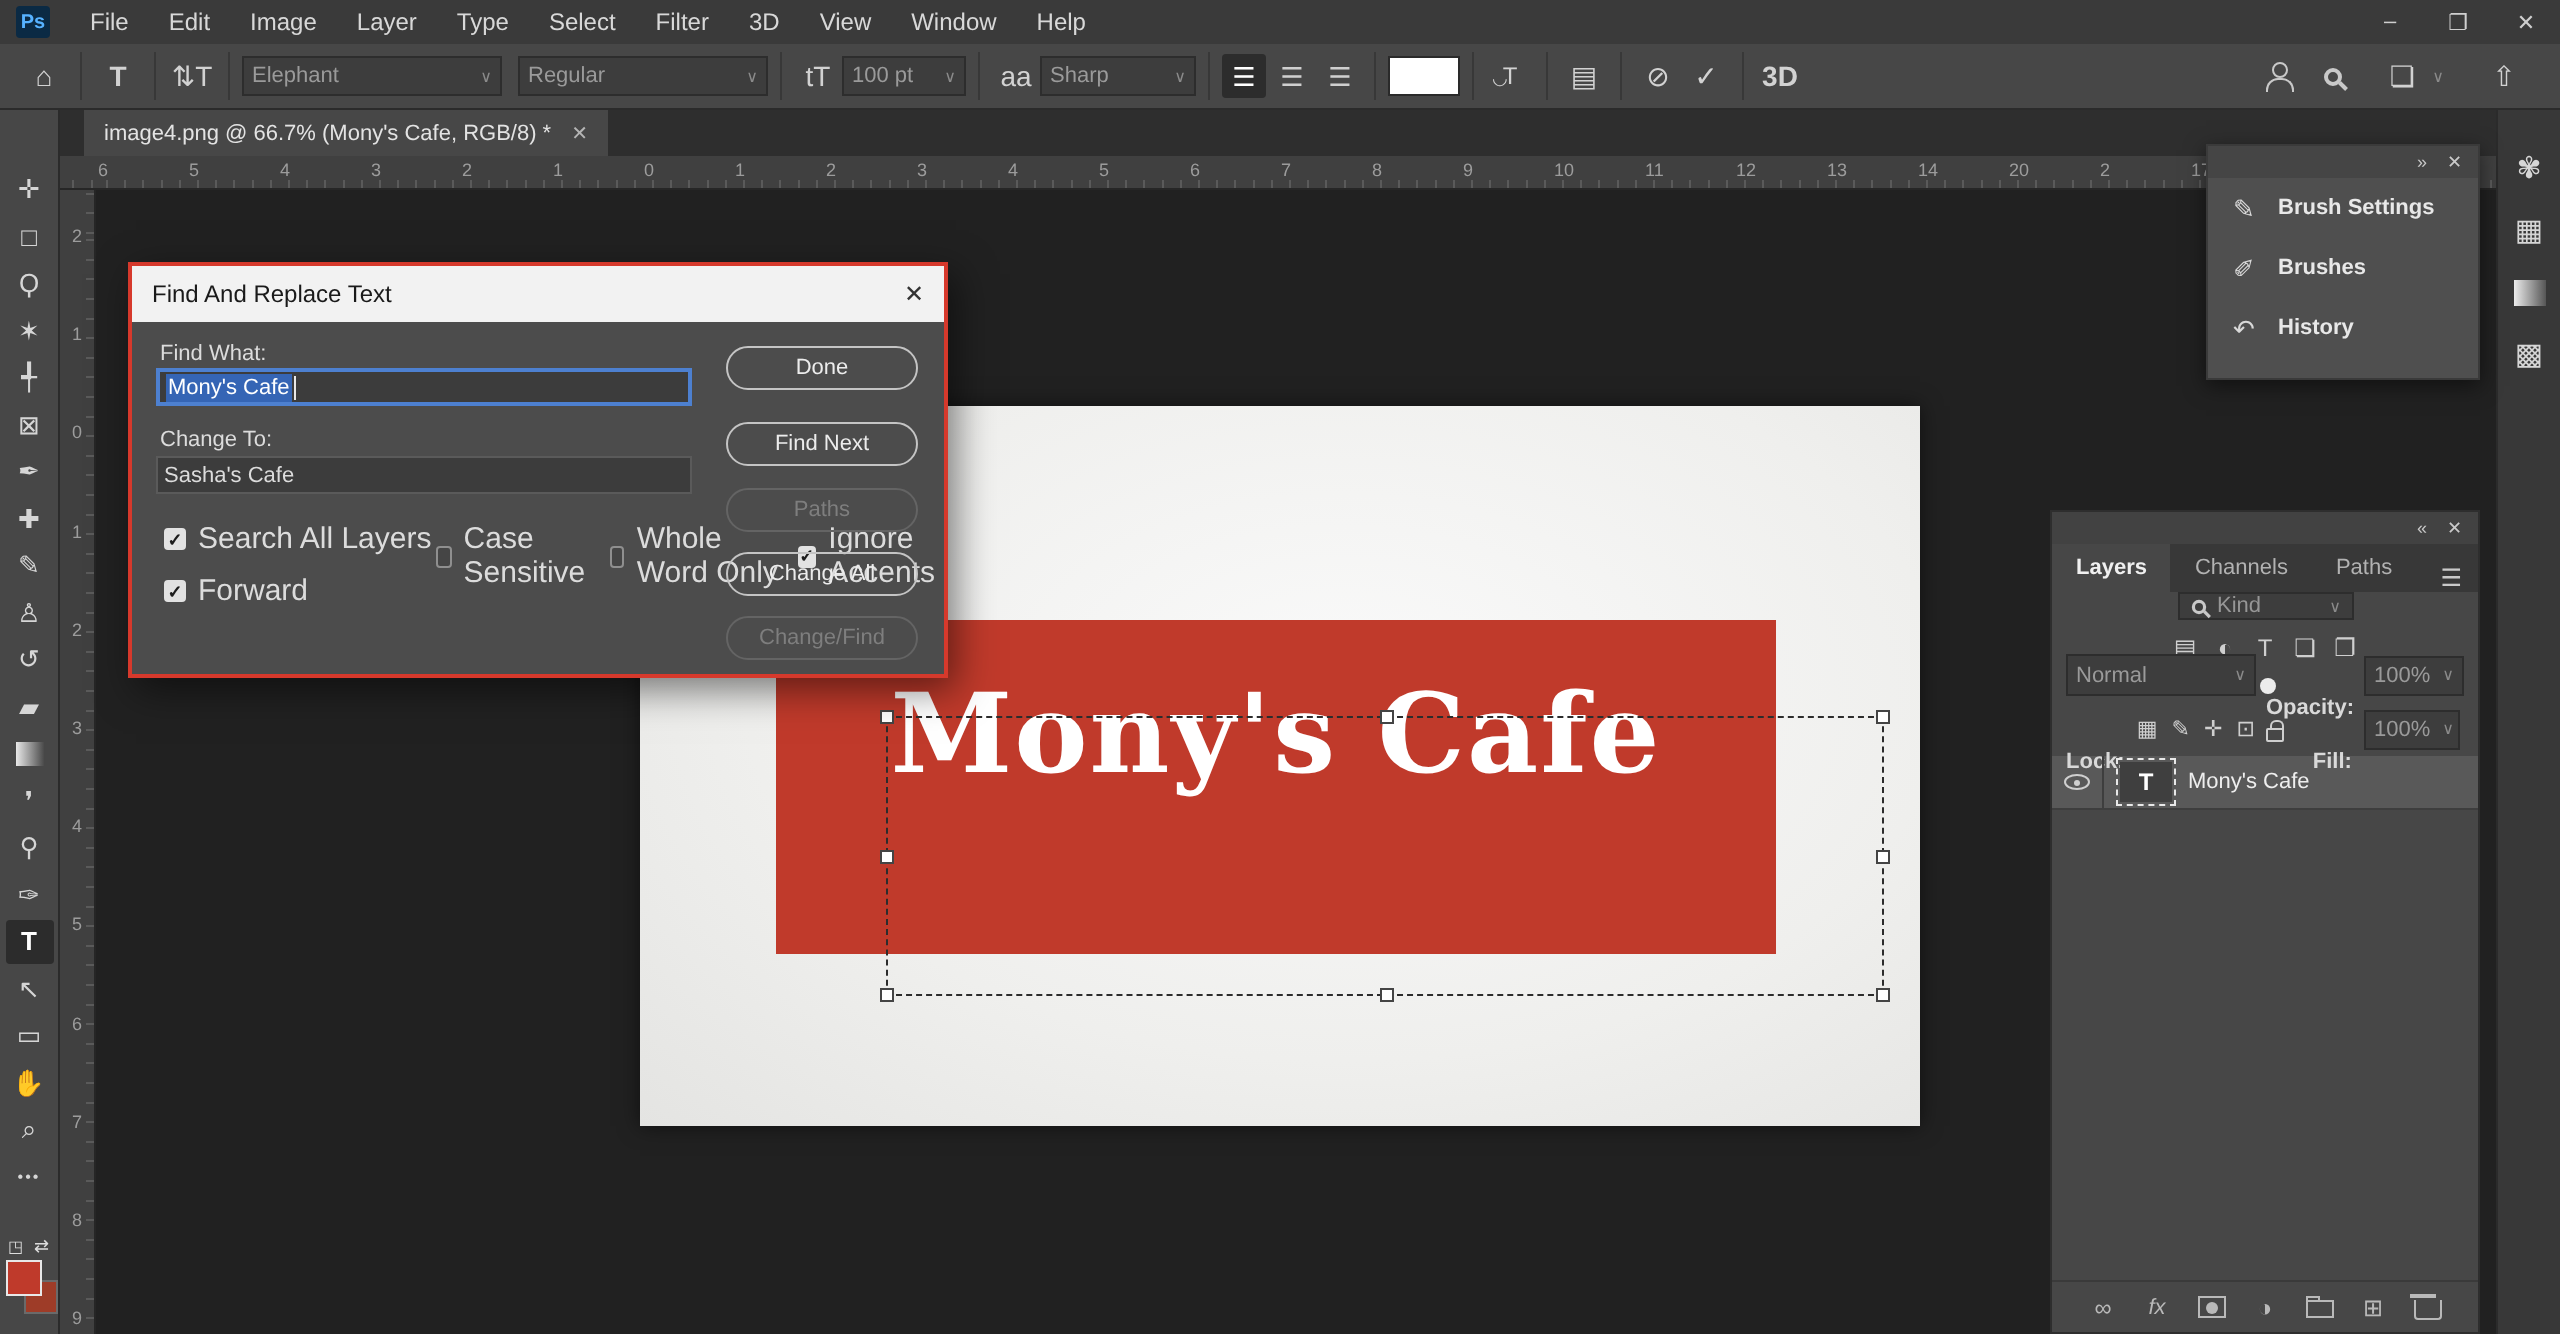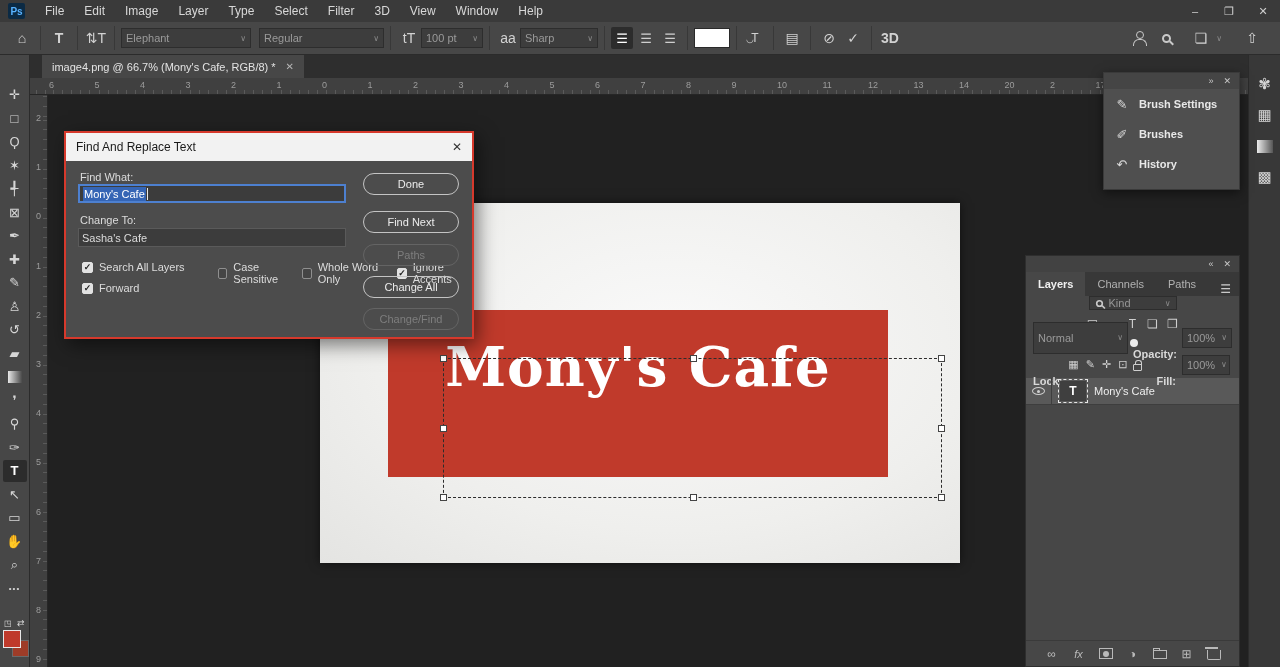--- a/index.html
+++ b/index.html
@@ -105,21 +105,21 @@
     font-size:11px; color:#dcdcdc; display:flex; align-items:center; padding:0 3px; }
   #find-input { border:2px solid #4d80d0; }
   #change-input { border:1px solid #5a5a5a; }
   #find-sel { background:#3565b5; color:#fff; padding:1px 1px; }
   .caret { width:1px; height:12px; background:#e8e8e8; margin-left:1px; }
   .cbrow { position:absolute; display:flex; align-items:center; gap:6px; }
   .cbox { width:11px; height:11px; border-radius:2px; display:flex; align-items:center;
     justify-content:center; font-size:9px; }
   .cbox.on { background:#e2e2e2; color:#1d1d1d; border:1px solid #e2e2e2; font-weight:bold; }
   .cbox.off { background:#454545; border:1px solid #8f8f8f; color:transparent; }
-  .cb-label { color:#dcdcdc; font-size:11px; }
+  .cb-label { color:#dcdcdc; font-size:15px; }
   .dlg-btn { position:absolute; left:297px; width:96px; height:22px; border:1px solid #c4c4c4;
     border-radius:11px; color:#ececec; font-size:11px; display:flex; align-items:center; justify-content:center; }
   .dlg-btn[data-state="disabled"] { border-color:#646464; color:#7e7e7e; }
 
   
   #flyout { left:1103px; top:72px; width:137px; height:118px; z-index:30; background:#4f4f4f;
     box-shadow:0 3px 10px rgba(0,0,0,.5); border:1px solid #3a3a3a; }
   #flyout-head { height:16px; display:flex; justify-content:flex-end; align-items:center; gap:10px;
     padding:0 8px; color:#c9c9c9; font-size:9px; background:#454545; }
   .fly-item { height:30px; display:flex; align-items:center; gap:9px; padding:0 10px;
@@ -144,21 +144,21 @@
   #lp-menu { margin-left:auto; padding:0 8px; color:#c9c9c9; font-size:12px; }
   #lp-filter { height:28px; display:flex; align-items:center; padding:0 7px; gap:4px;flex-direction:column; }
   #kind-box { width:88px; height:20px; background:#3d3d3d; border:1px solid #2d2d2d; display:flex;
     align-items:center; gap:5px; padding:0 5px; color:#969696; }
   #kind-box .chev { margin-left:auto; font-size:8px; color:#8a8a8a; }
   .filt-ic { width:20px; height:20px; display:flex; align-items:center; justify-content:center;
     color:#cfcfcf; font-size:12px; }
   .pill { width:10px; height:17px; border-radius:5px; background:#2c2c2c; position:relative; margin-left:2px; }
   .pill::after { content:""; position:absolute; top:1px; left:1px; width:8px; height:8px; border-radius:50%; background:#ececec; }
   #lp-blend { height:27px; display:flex; align-items:center; padding:0 7px; gap:5px; }
-  #blend-box { width:115px; height:32px; }
+  #blend-box { width:115px; height:21px; }
   .small-box { width:52px; height:20px; }
   .lp-lab { color:#d9d9d9; font-weight:bold;margin-top:32px; }
   #lp-lock { height:27px; display:flex; align-items:center; padding:0 7px; gap:6px; }
   .lock-ic { color:#cfcfcf; font-size:11px; }
   .lockpic { width:9px; height:7px; border:1px solid #cfcfcf; border-radius:1px; position:relative;
     display:inline-block; margin-top:5px; }
   .lockpic::before { content:""; position:absolute; width:5px; height:4px; border:1px solid #cfcfcf;
     border-bottom:none; border-radius:3px 3px 0 0; left:1px; top:-5px; }
   .layer-row { height:27px; display:flex; align-items:center; border-bottom:1px solid #3e3e3e; }
   .layer-row.selected { background:#595959; }

